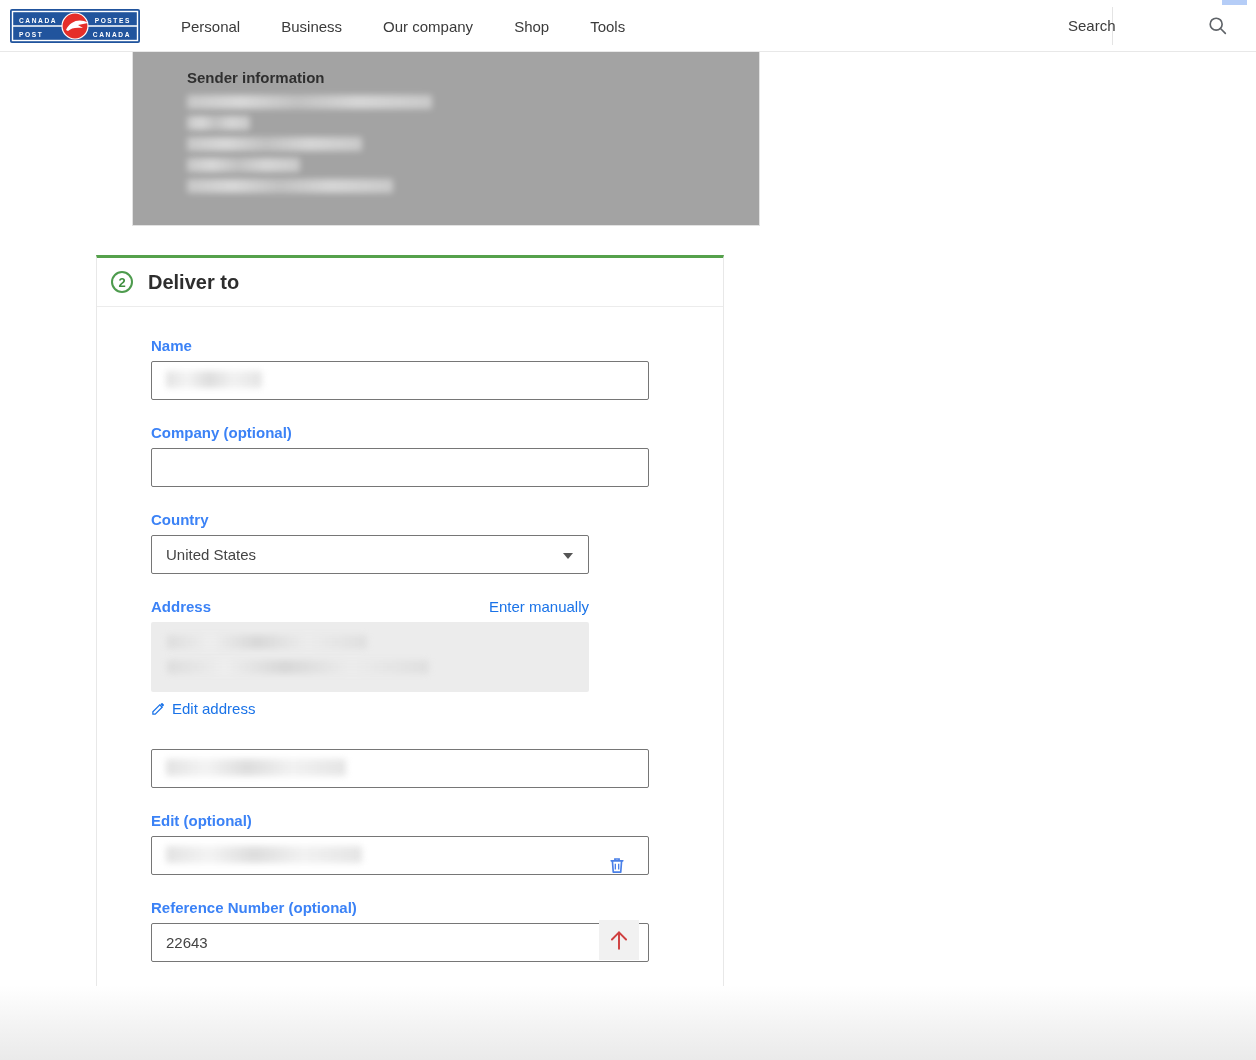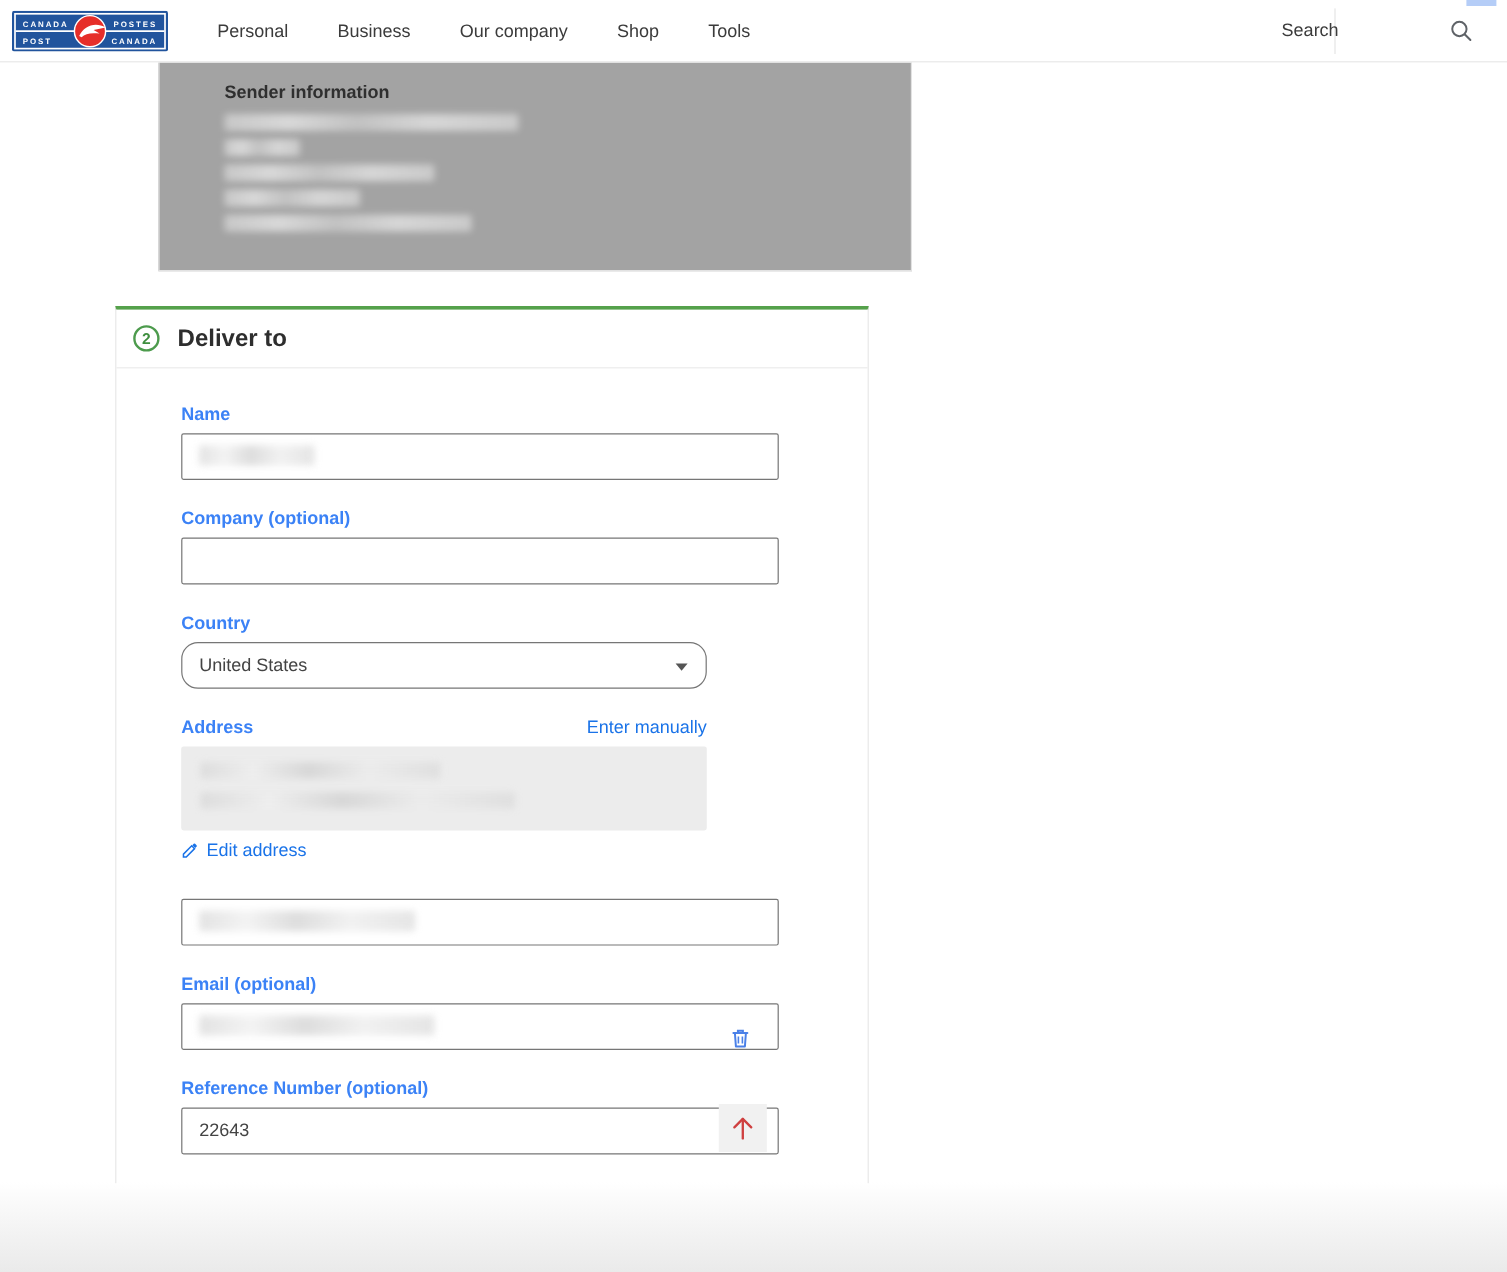--- a/index.html
+++ b/index.html
@@ -40,21 +40,21 @@
   .deliver-title { font-size:20px; color:#2e2e2e; }
   .deliver-body { padding:30px 0 0 54px; }
 
   .field-group { width:438px; margin-bottom:24px; position:relative; }
   .field-label { display:block; font-size:15px; font-weight:bold; color:#3b82f6; margin-bottom:7px; }
   .text-input { width:498px; height:39px; border:1px solid #767676; border-radius:2px;
     background:#fff; padding:0 14px; font-size:15px; color:#444; outline:none; }
   .input-wrap { position:relative; width:438px; height:39px; }
   .input-redact { position:absolute; top:10px; left:15px; height:17px; }
 
-  .select-box { width:438px; height:39px; border:1px solid #767676; border-radius:14px;
+  .select-box { width:438px; height:39px; border:1px solid #767676; border-radius:2px;
     background:#fff; display:flex; align-items:center; padding:0 14px; font-size:15px;
     color:#444; cursor:pointer; position:relative; }
   .caret-down { position:absolute; right:15px; top:17px; width:0; height:0;
     border-left:5px solid transparent; border-right:5px solid transparent;
     border-top:6px solid #555; }
 
   .label-row { display:flex; justify-content:space-between; align-items:baseline; width:438px; }
   .link { font-size:15px; color:#1a73e8; cursor:pointer; text-decoration:none; }
   .address-box { width:438px; height:70px; background:#ececec; border-radius:2px;
     padding:13px 16px; margin-top:0; }
@@ -166,21 +166,21 @@
       </div>
 
       <div class="field-group">
         <div class="input-wrap">
           <input class="text-input" type="text" style="">
           <div class="redact input-redact" style="width:180px"></div>
         </div>
       </div>
 
       <div class="field-group">
-        <label class="field-label">Email (optional)</label>
+        <label class="field-label">Edit (optional)</label>
         <div class="input-wrap">
           <input class="text-input" type="text" style="">
           <div class="redact input-redact" style="width:196px"></div>
         </div>
         <svg class="trash-btn" viewBox="0 0 24 24">
           <path d="M5 7h14" fill="none" stroke="#4a80e8" stroke-width="2" stroke-linecap="round"></path>
           <path d="M9.5 7V4.8h5V7" fill="none" stroke="#4a80e8" stroke-width="2"></path>
           <path d="M6.5 7l1 13.5h9l1-13.5" fill="none" stroke="#4a80e8" stroke-width="2" stroke-linejoin="round"></path>
           <path d="M10 10.5v7 M14 10.5v7" stroke="#4a80e8" stroke-width="1.6"></path>
         </svg>

